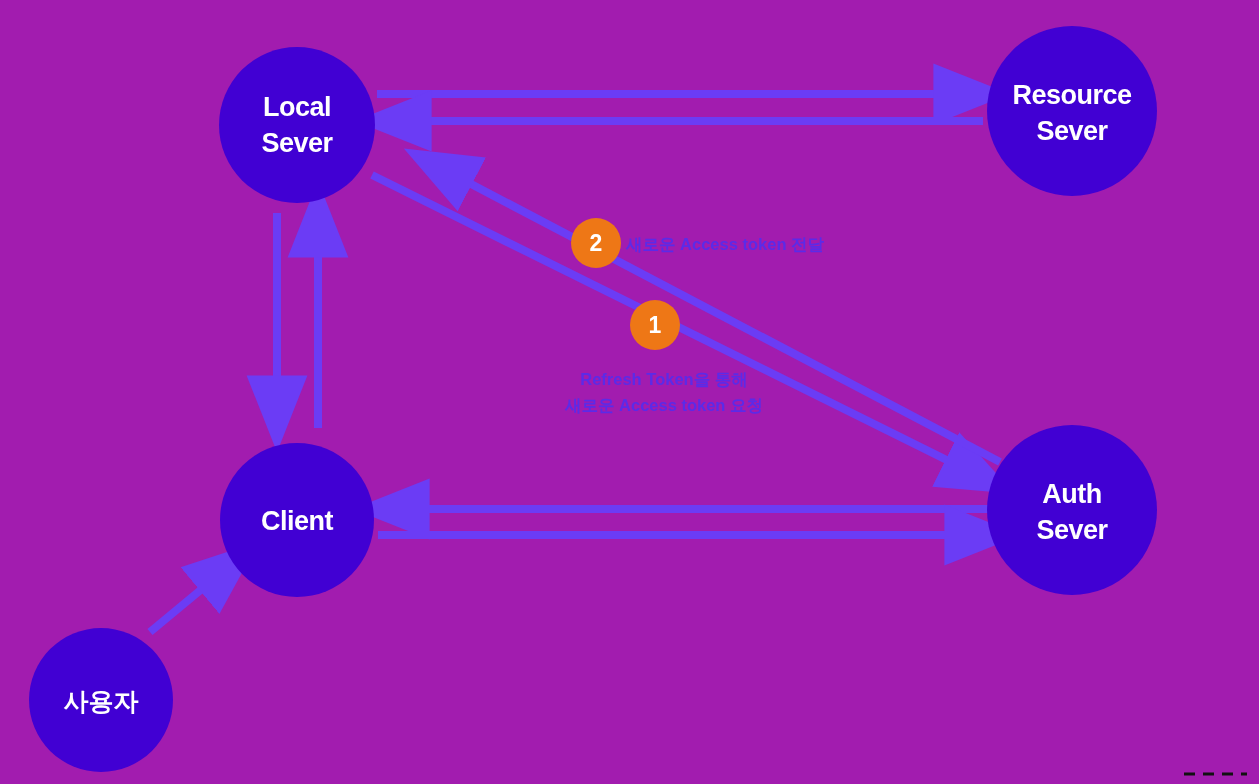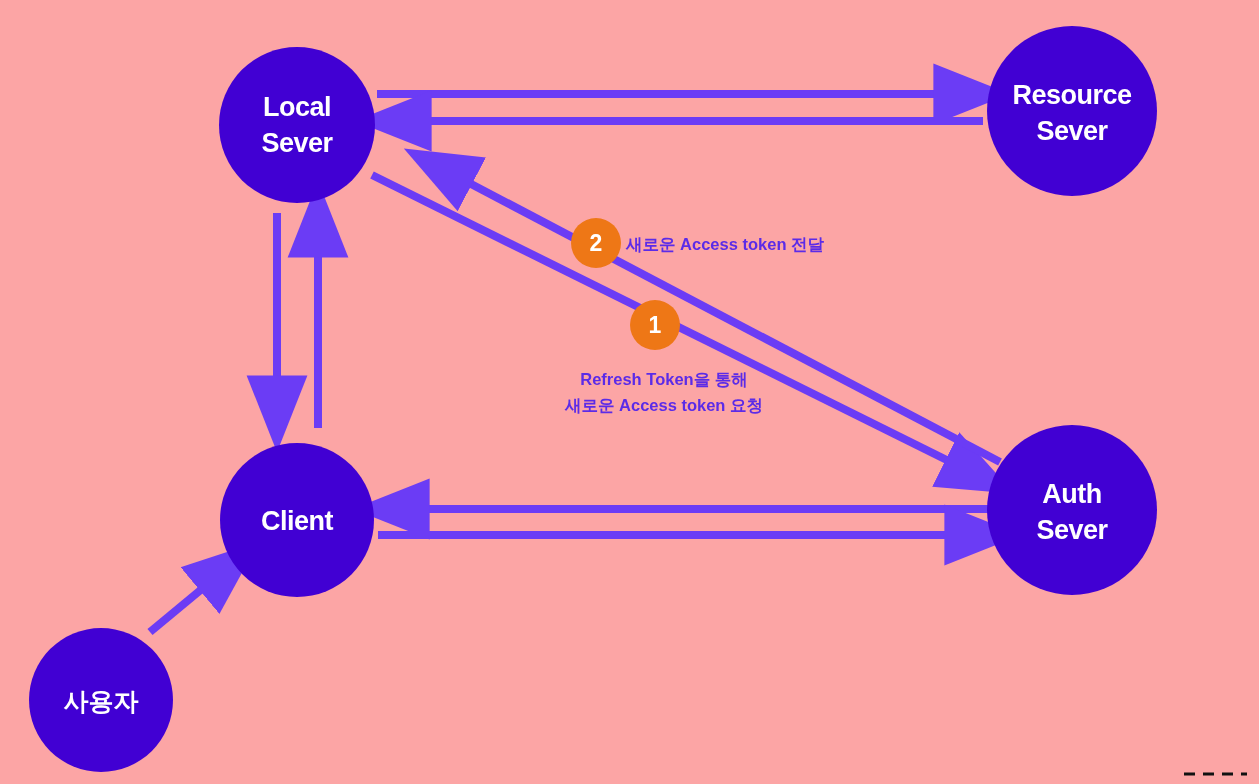--- a/index.html
+++ b/index.html
@@ -7,21 +7,21 @@
     padding: 0;
     background: #ffffff;
   }
   body {
     font-family: "Liberation Sans", "DejaVu Sans", sans-serif;
   }
   #canvas {
     position: relative;
     width: 1259px;
     height: 784px;
-    background: #fca5a5;
+    background: #a21caf;
     overflow: hidden;
   }
   #diagram-svg {
     position: absolute;
     left: 0;
     top: 0;
     width: 1259px;
     height: 784px;
   }
   .node-label {

